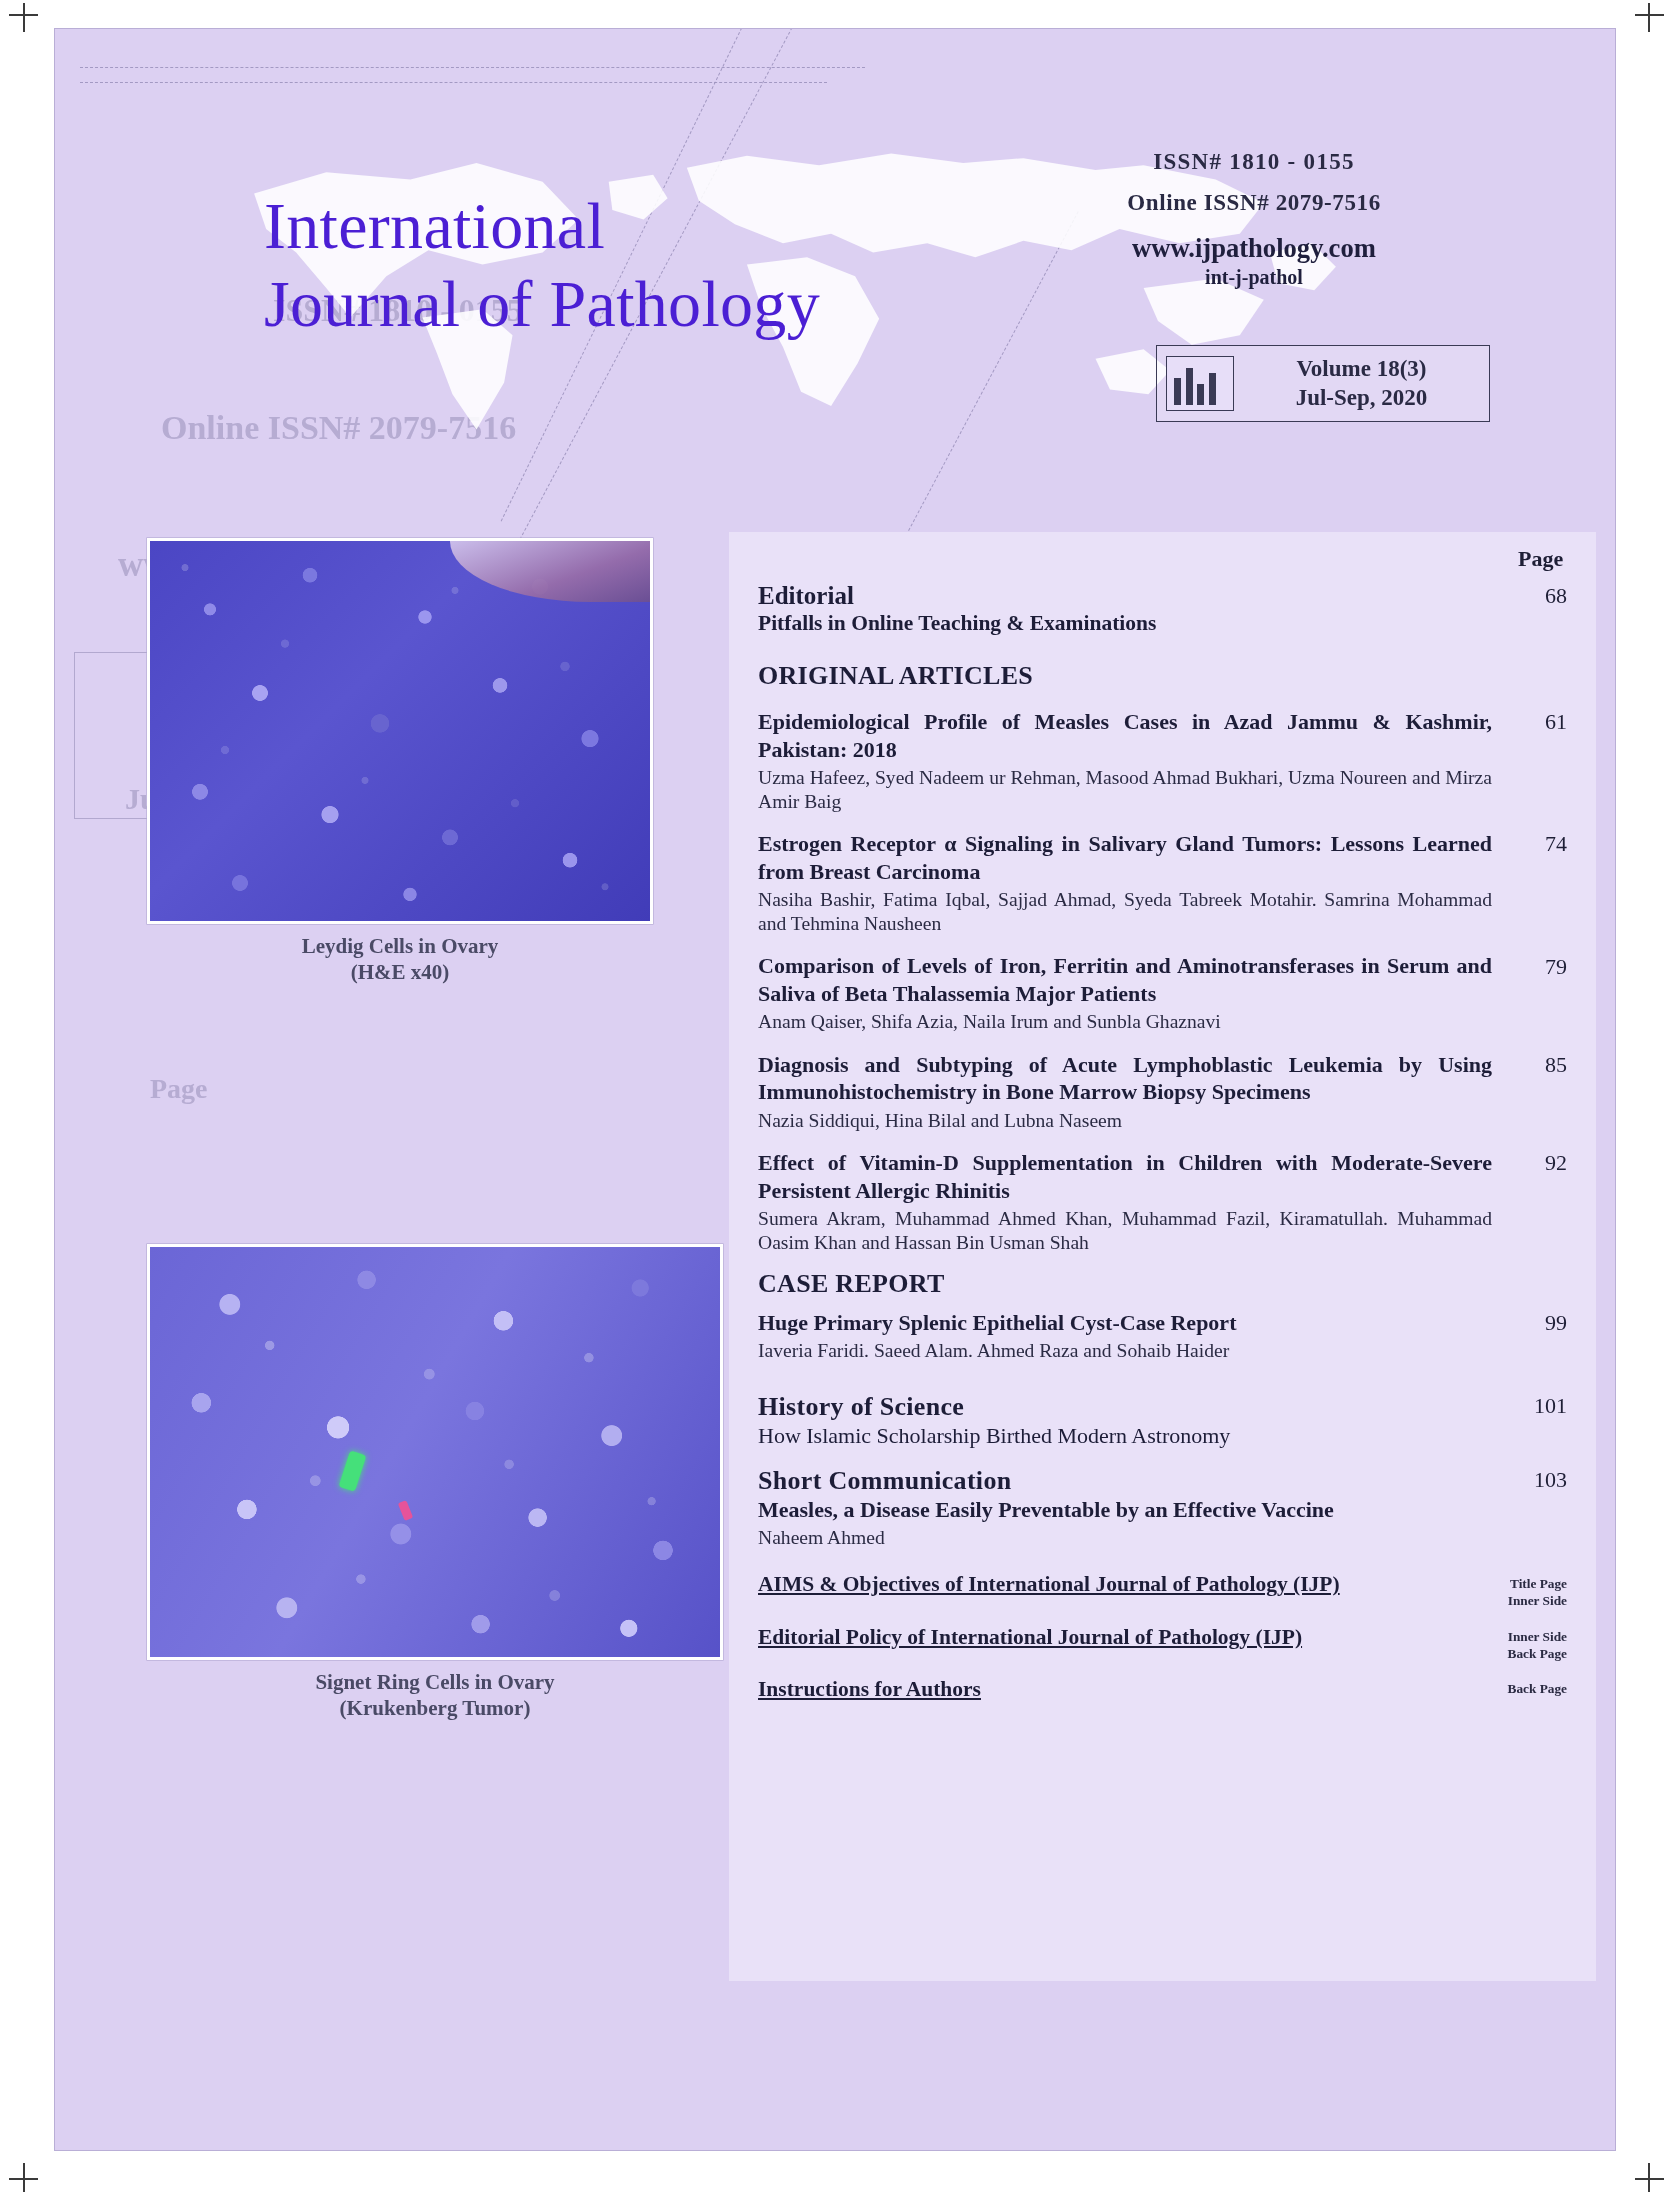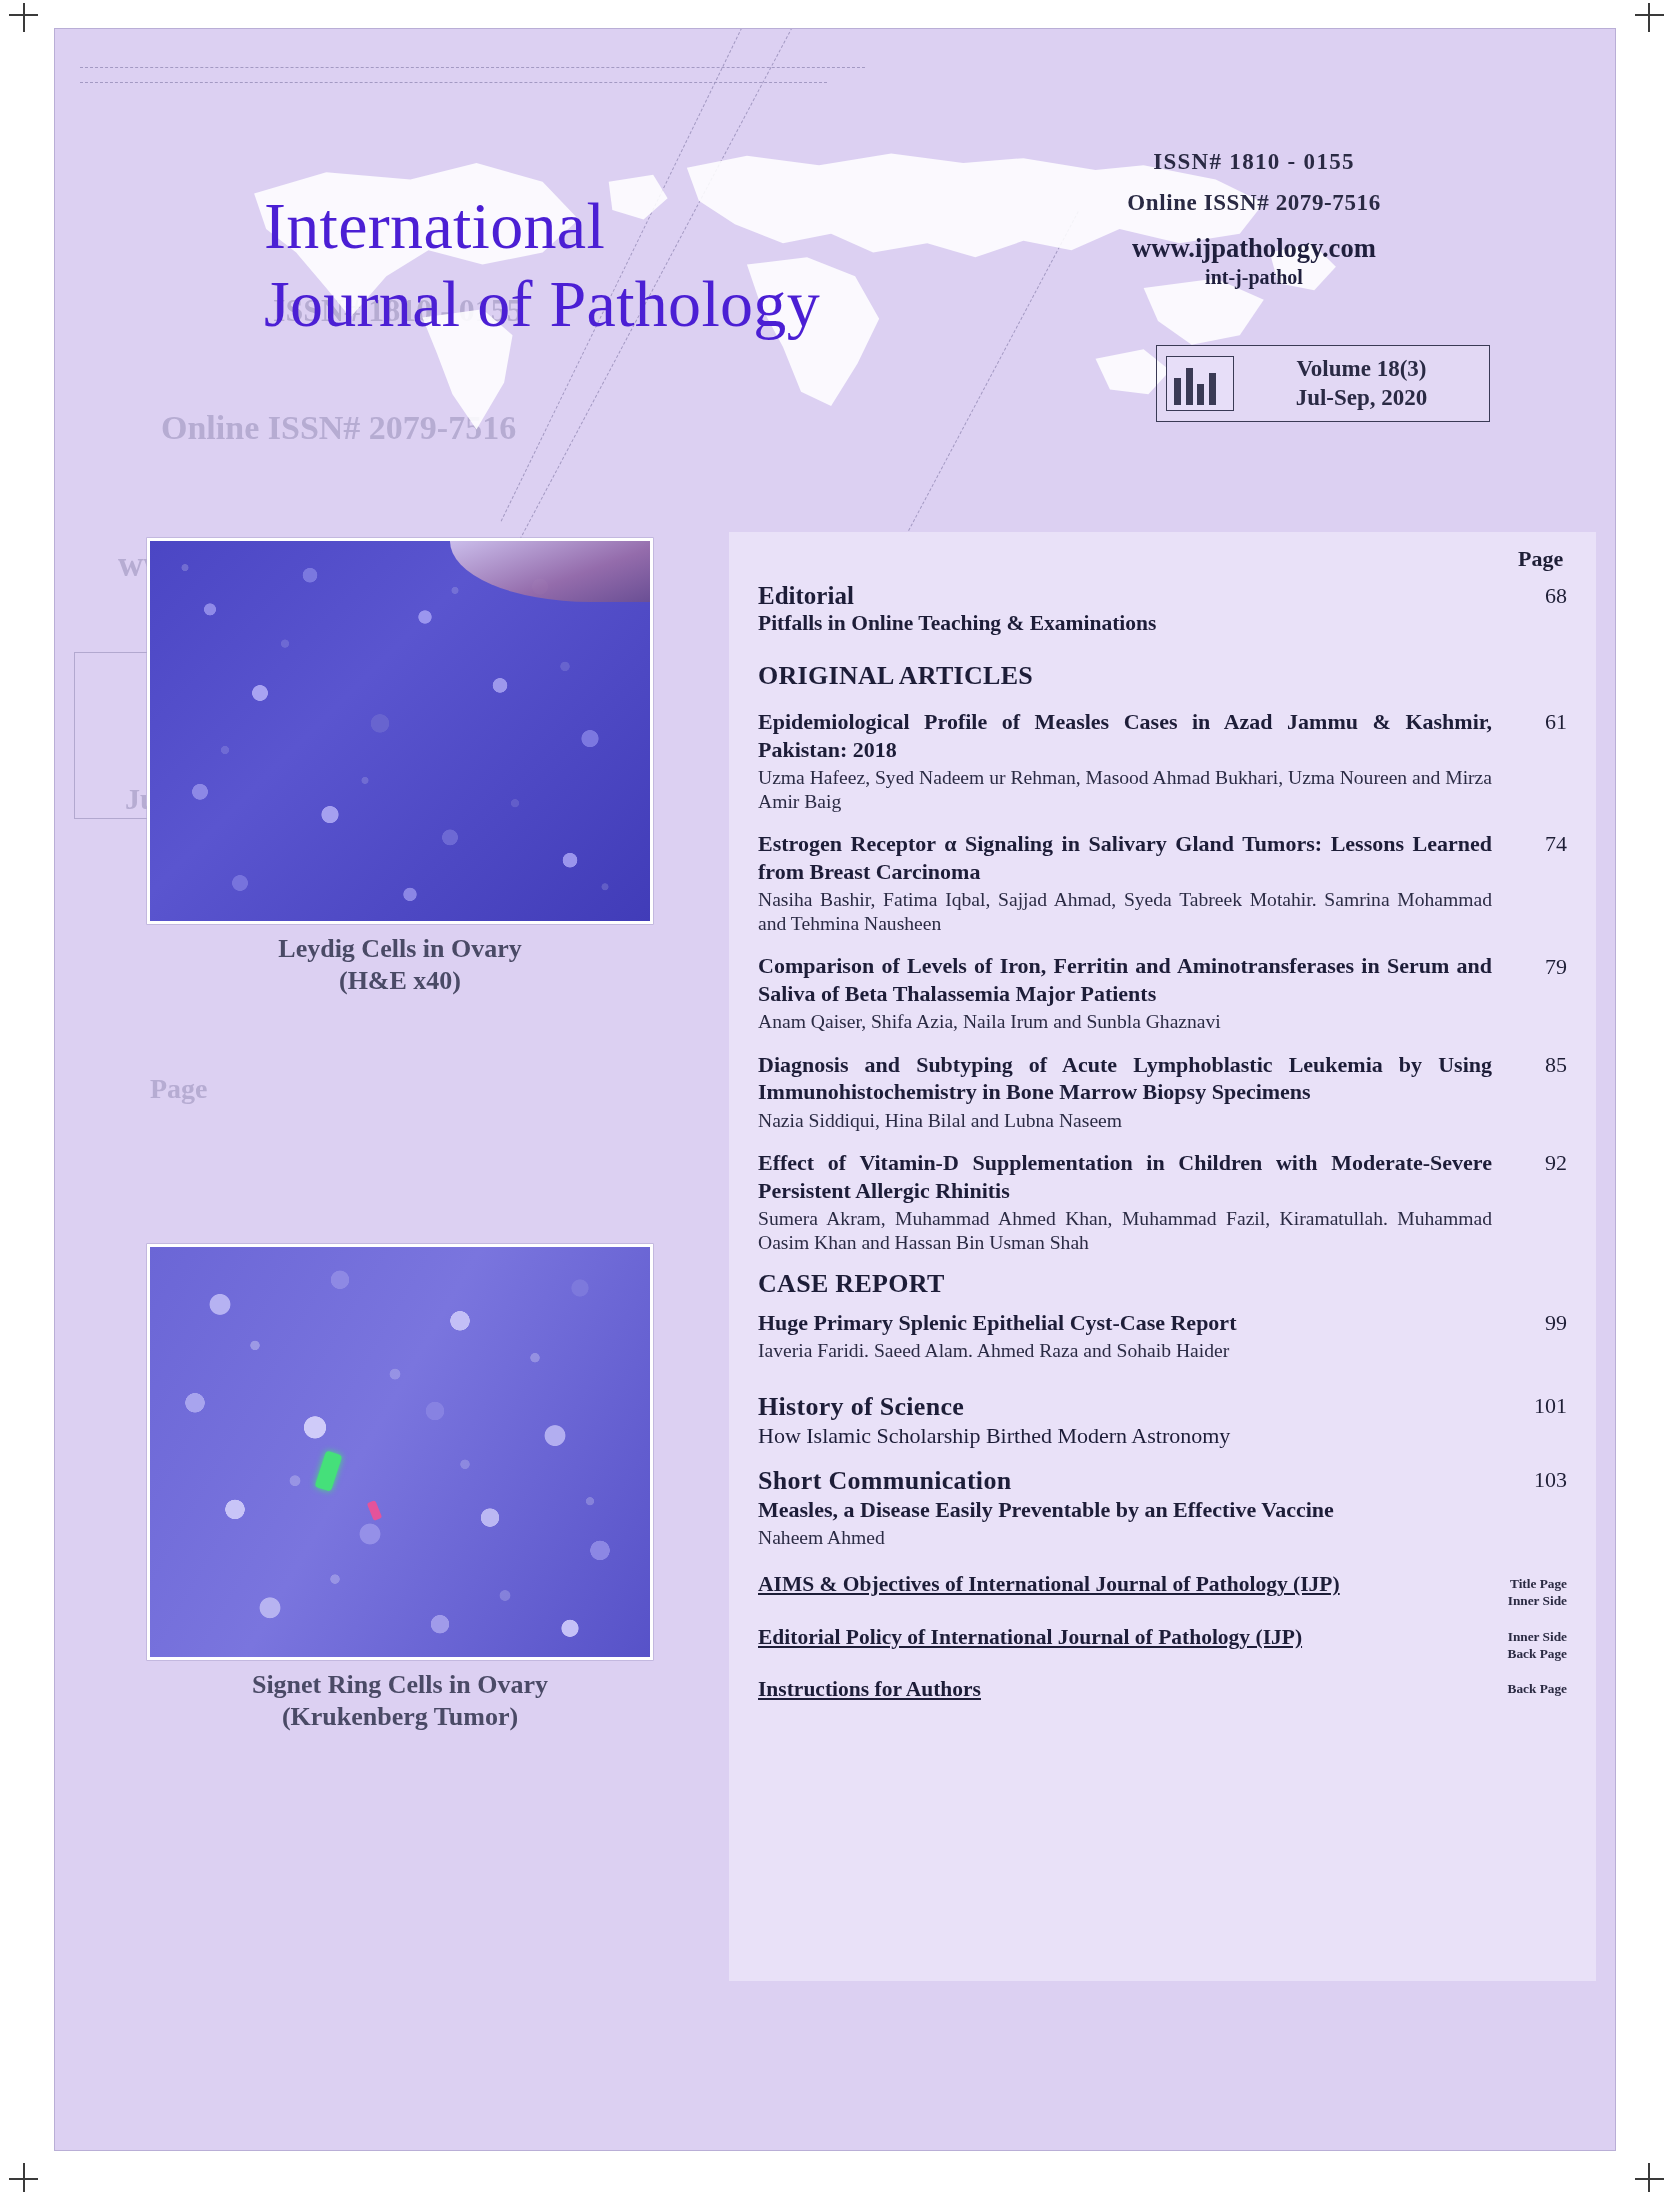--- a/index.html
+++ b/index.html
@@ -141,21 +141,21 @@
     border: 3.2px solid #ffffff;
     box-shadow: 0 0 0 0.6px #b3a8d2;
     overflow: hidden;
     position: relative;
   }
   .img-caption {
     margin-top: 8.9px;
     text-align: center;
     color: #4a4a66;
     font-weight: bold;
-    font-size: 26px;
+    font-size: 21px;
     line-height: 1.25;
     font-family: "Liberation Serif", serif;
   }
 
   
   .histo {
     width: 100%; height: 100%;
     position: relative;
   }
   .histo-a {
@@ -412,21 +412,21 @@
         <div class="histo histo-a">
           <div class="tissue-top"></div>
         </div>
       </div>
       <div class="img-caption">
         <div>Leydig Cells in Ovary</div>
         <div>(H&amp;E x40)</div>
       </div>
     </div>
 
-    <div class="img-card" style="left:92px; top:1215px; width:506px;">
+    <div class="img-card" style="left:92px; top:1215px; width:576px;">
       <div class="img-frame" style="height:410px;">
         <div class="histo histo-b">
           <div class="marker-green"></div>
           <div class="marker-pink"></div>
         </div>
       </div>
       <div class="img-caption">
         <div>Signet Ring Cells in Ovary</div>
         <div>(Krukenberg Tumor)</div>
       </div>

